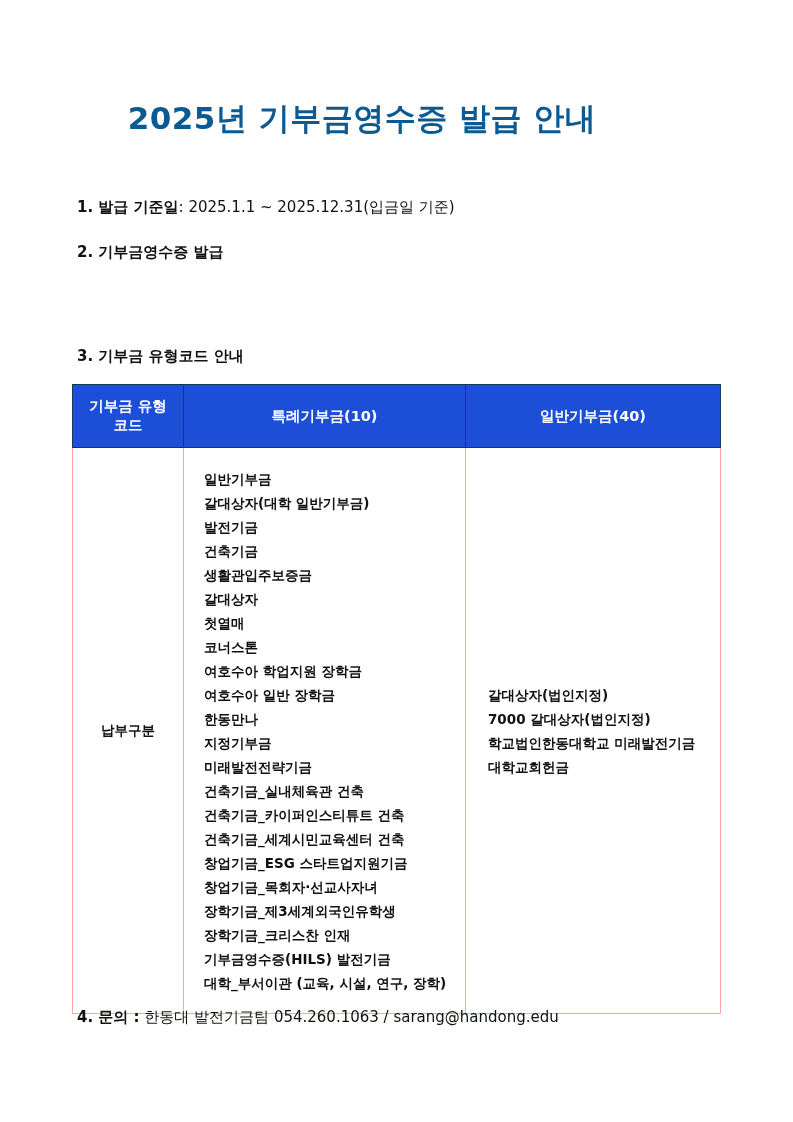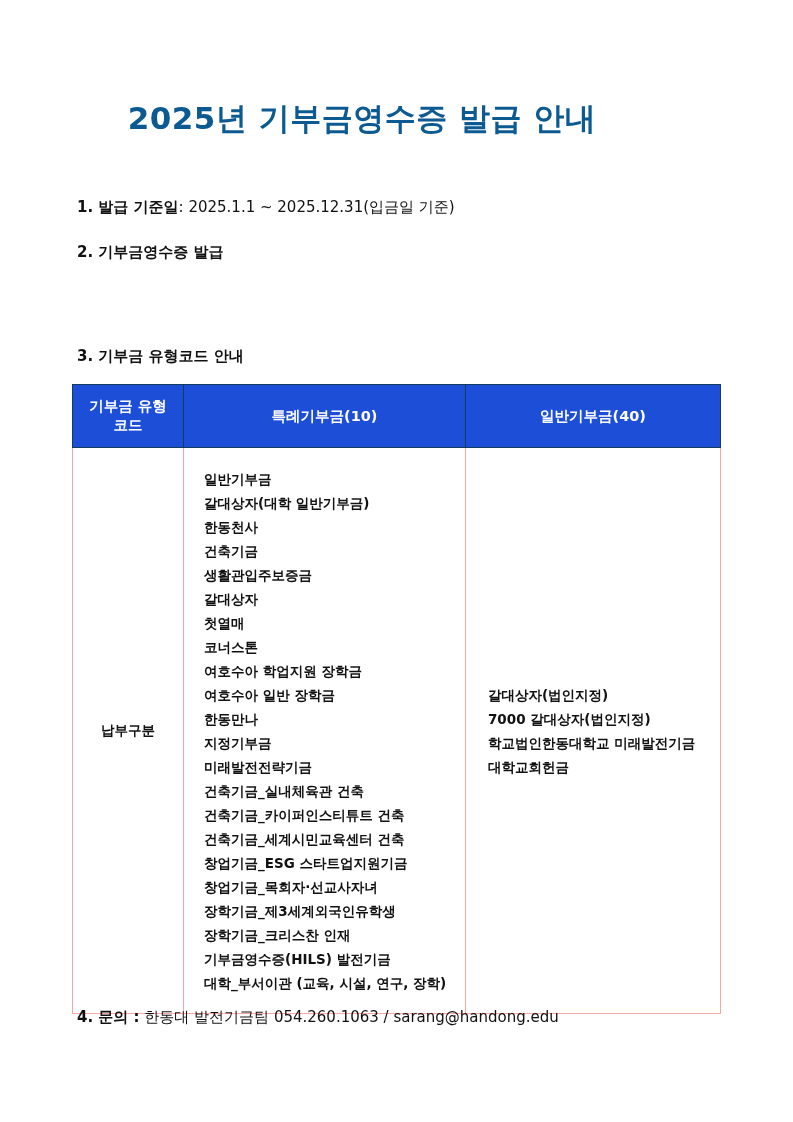--- a/index.html
+++ b/index.html
@@ -74,21 +74,21 @@
       <th class="col3">일반기부금(40)</th>
     </tr>
   </thead>
   <tbody>
     <tr>
       <td class="label-cell">납부구분</td>
       <td class="list-cell">
         <ul id="special-list">
             <li>일반기부금</li>
             <li>갈대상자(대학 일반기부금)</li>
-            <li>한동천사</li>
+            <li>발전기금</li>
             <li>건축기금</li>
             <li>생활관입주보증금</li>
             <li>갈대상자</li>
             <li>첫열매</li>
             <li>코너스톤</li>
             <li>여호수아 학업지원 장학금</li>
             <li>여호수아 일반 장학금</li>
             <li>한동만나</li>
             <li>지정기부금</li>
             <li>미래발전전략기금</li>

